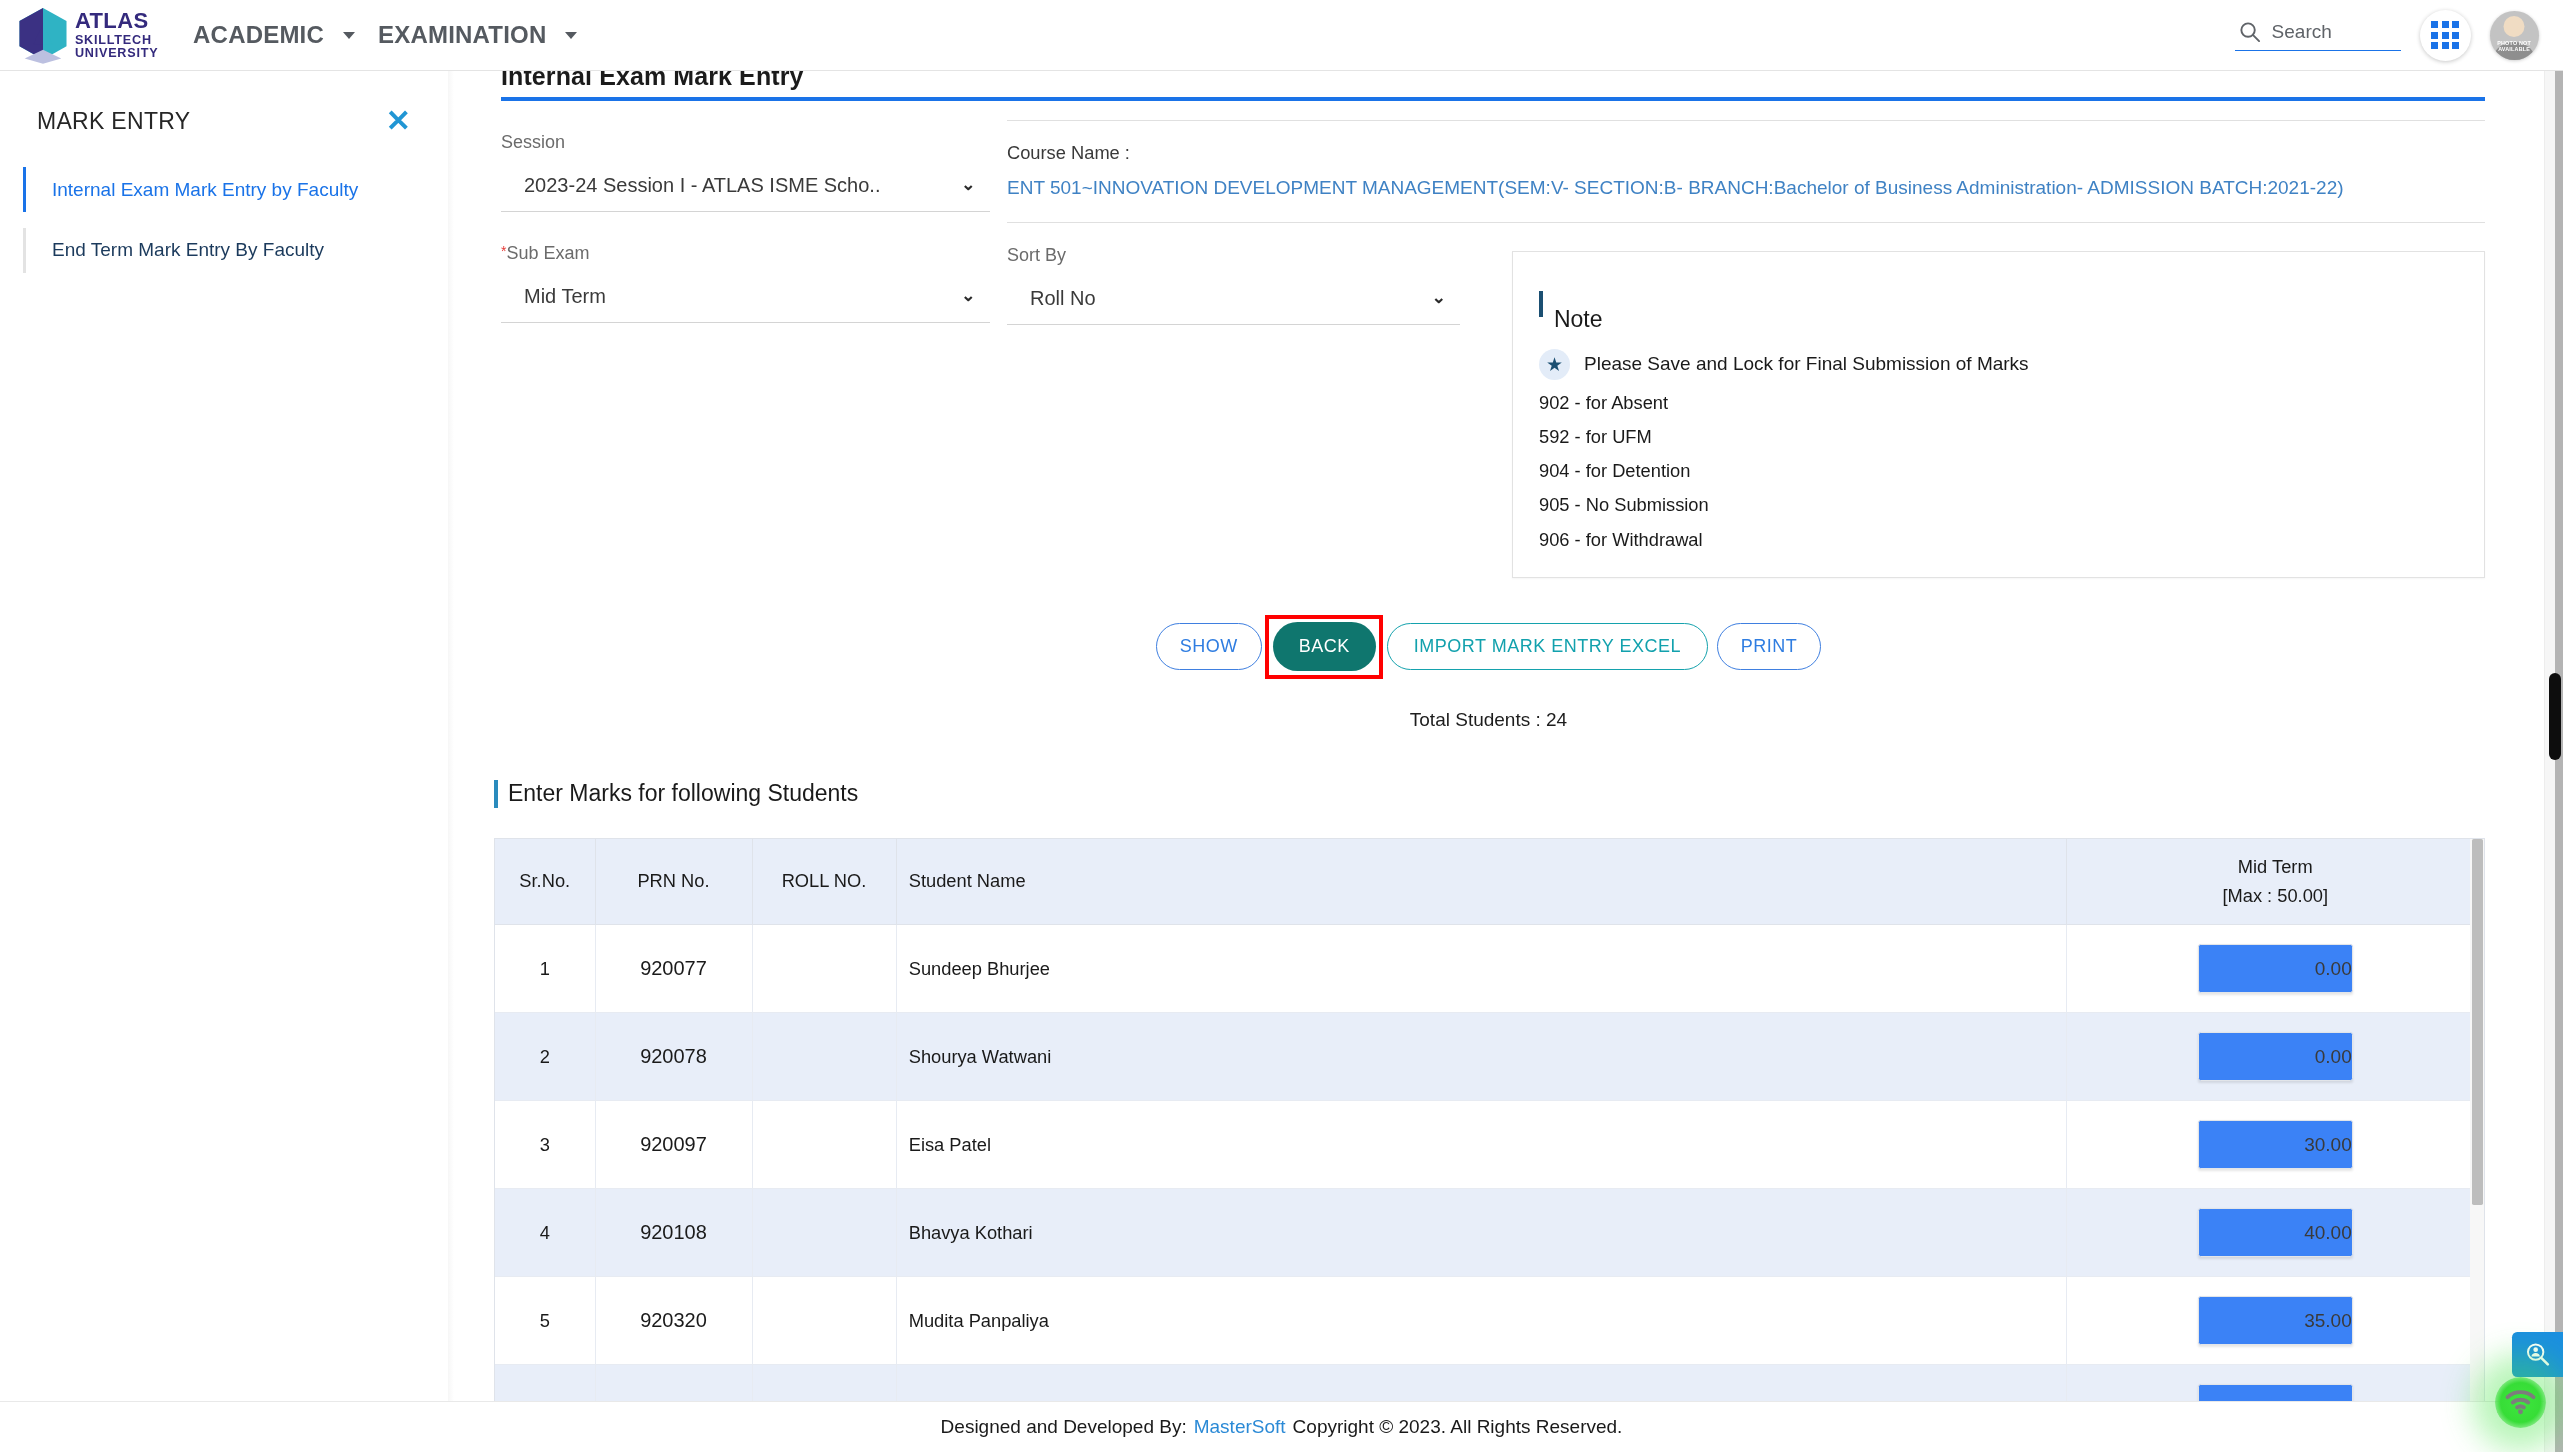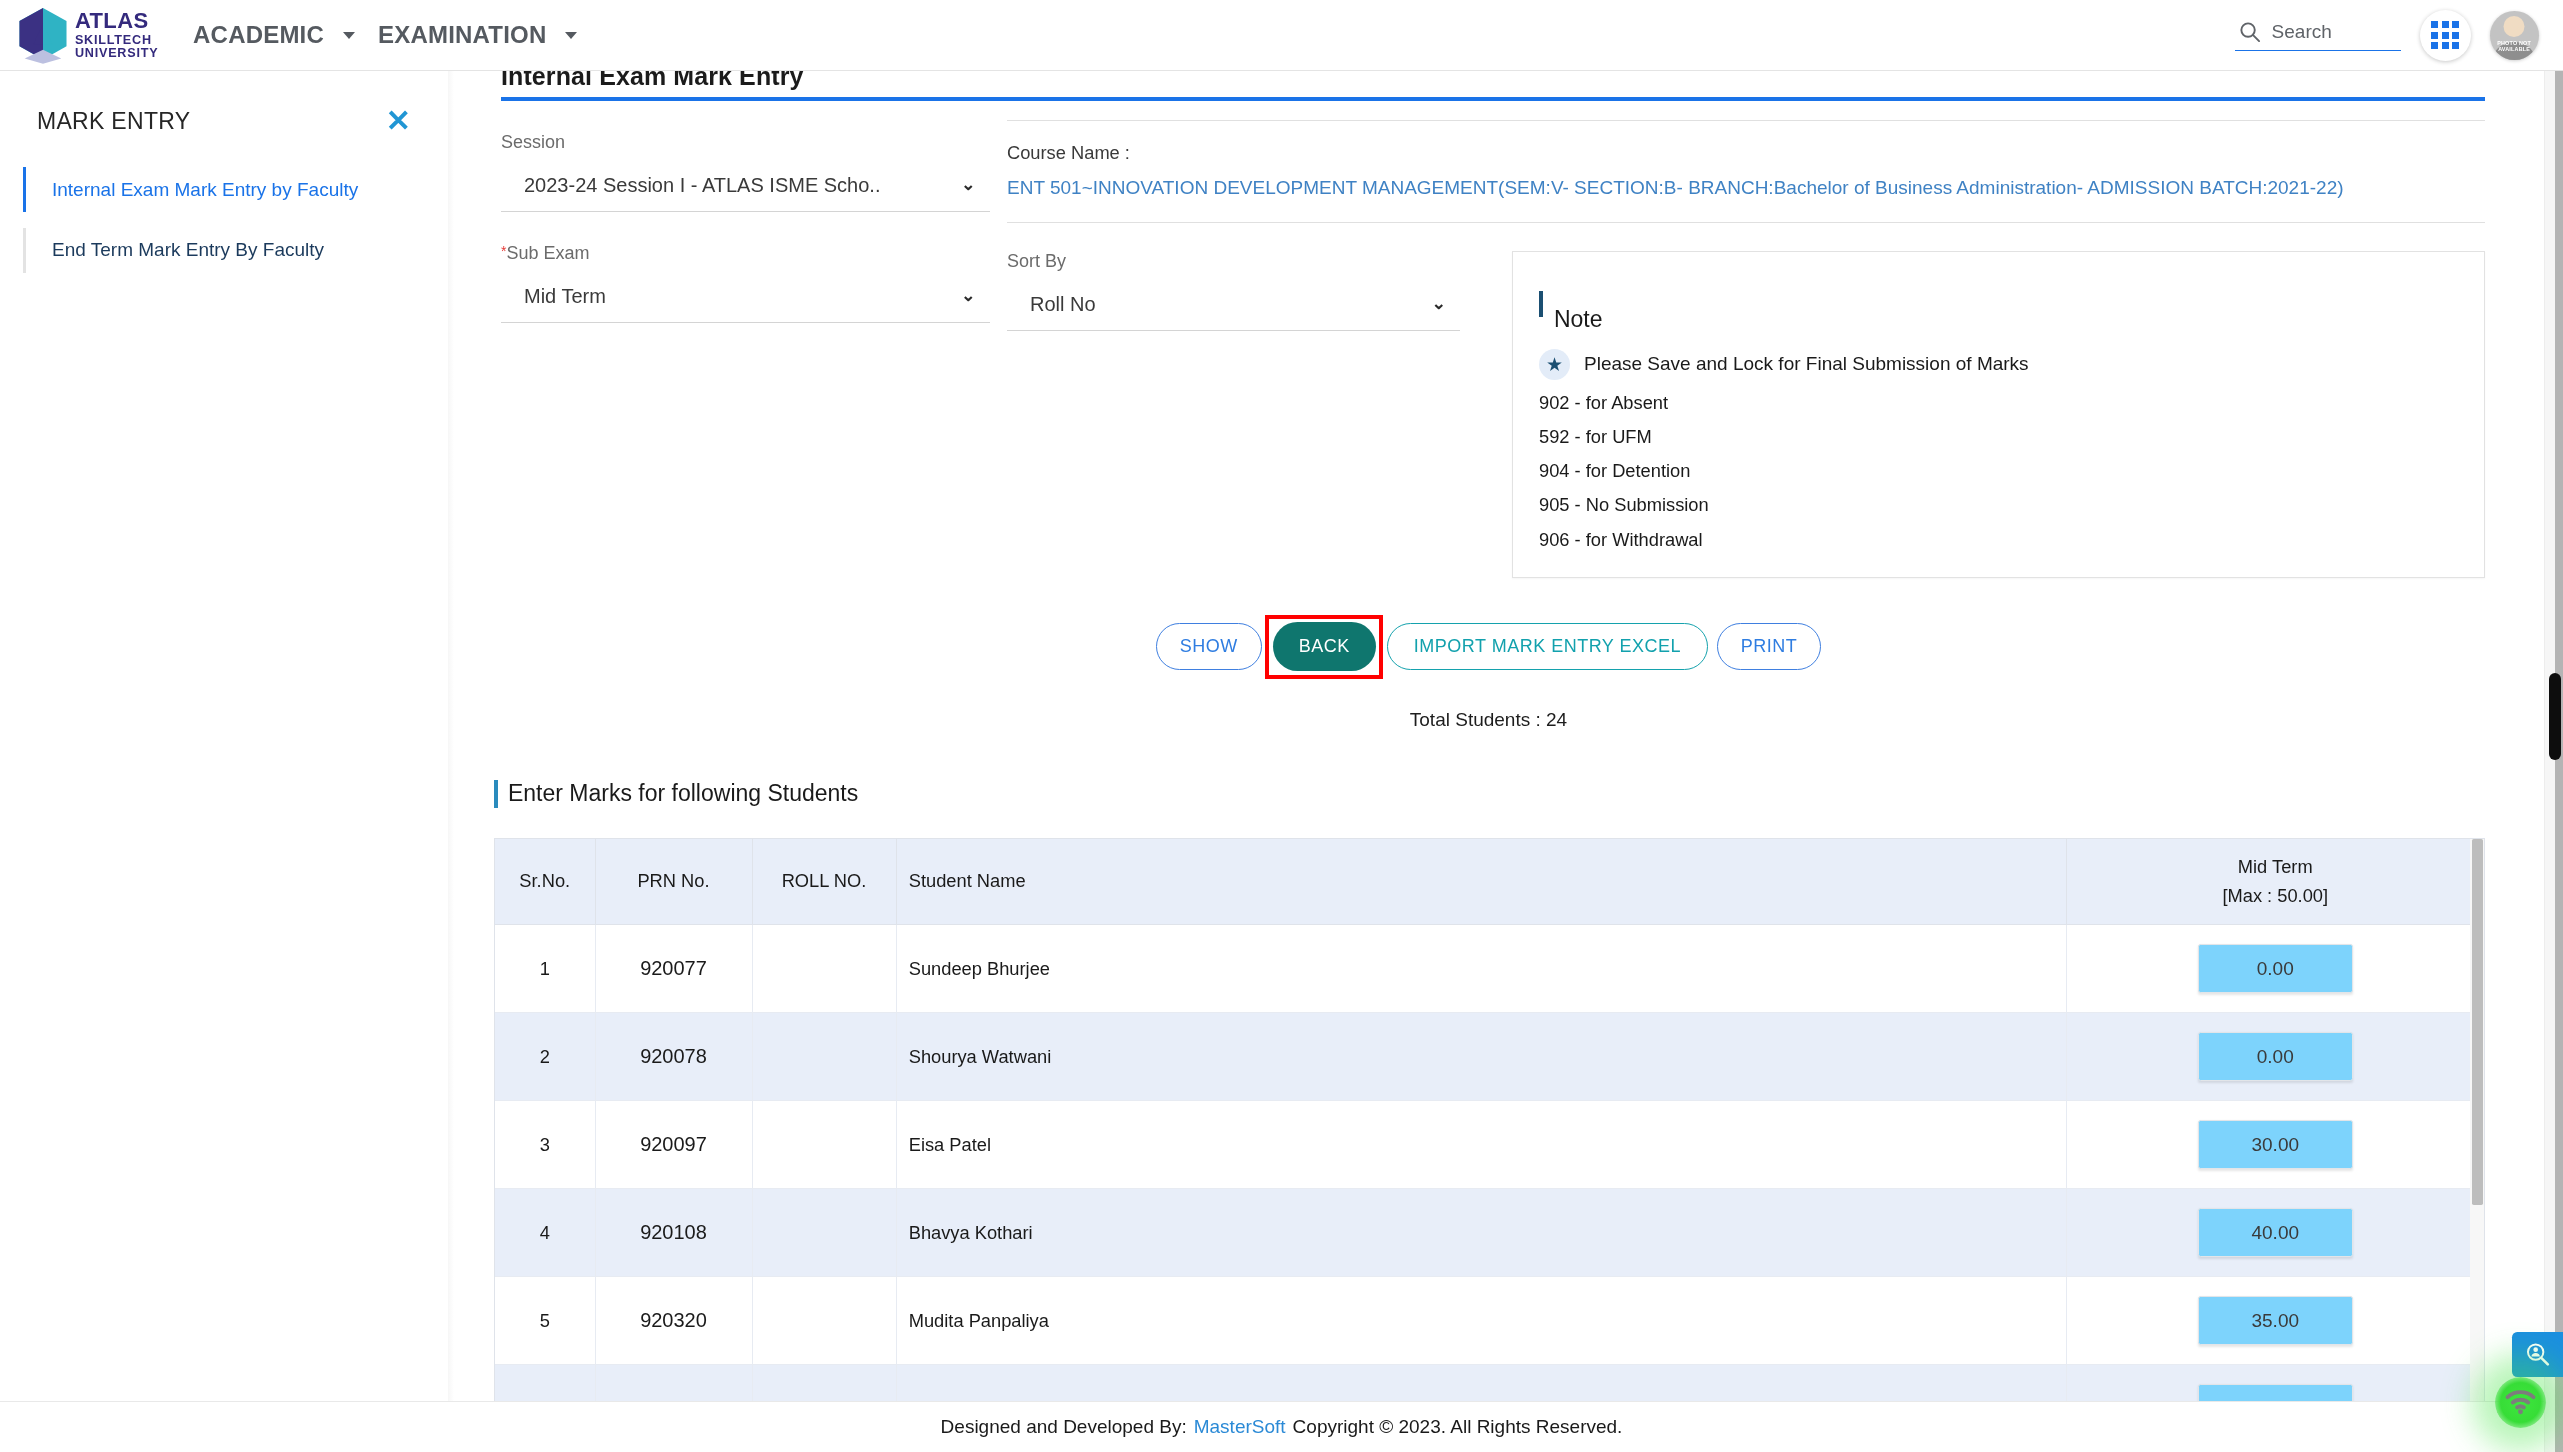--- a/index.html
+++ b/index.html
@@ -184,23 +184,23 @@
     font-size: 18.3px; color: #1a1a1a; padding: 19px 12.2px;
     border-right: 0.9px solid #e7ebf2; border-bottom: 0.9px solid #e7ebf2;
     vertical-align: middle; height: 75px;
   }
   td.c-sr   { text-align: center; }
   td.c-prn  { text-align: center; font-size: 20px; }
   td.c-roll { text-align: center; }
   td.c-mark { text-align: center; border-right: none; }
   tr.alt td { background: #e8eef9; }
   .mark-input {
-    width: 155px; height: 49px; background: #7dd3fc;
+    width: 155px; height: 49px; background: #3b82f6;
     border: 0.9px solid #e2e5e9; border-radius: 2.6px;
-    font-size: 19px; color: #3a3a3a; text-align: center;
+    font-size: 19px; color: #3a3a3a; text-align: right;
     font-family: inherit; box-shadow: 0 1.7px 2.6px rgba(0,0,0,.10);
     cursor: text;
   }
   .tbl-scroll-track {
     position: absolute; top: 0; right: 0; width: 14px; height: 100%;
     background: #f7f7f7;
   }
   .tbl-scroll-thumb {
     position: absolute; top: 0; right: 0.9px; width: 11.3px; height: 366px;
     background: #bdbdbd; border-radius: 1.7px;
@@ -347,21 +347,21 @@
     </div>
 
     <div class="col-right">
       <div class="course-block">
         <div class="course-label">Course Name :</div>
         <div class="course-value">ENT 501~INNOVATION DEVELOPMENT MANAGEMENT(SEM:V- SECTION:B- BRANCH:Bachelor of Business Administration- ADMISSION BATCH:2021-22)</div>
       </div>
 
       <div class="sortby-block">
         <div class="sortby-col">
-          <div class="field-label" style="margin-top:19px">Sort By</div>
+          <div class="field-label" style="margin-top:13px">Sort By</div>
           <div class="select-like">
             <span>Roll No</span>
             <span class="chev">⌄</span>
           </div>
         </div>
 
         <div class="note-col">
           <div class="note-box">
             <div class="note-head">
               <div class="note-bar"></div>

